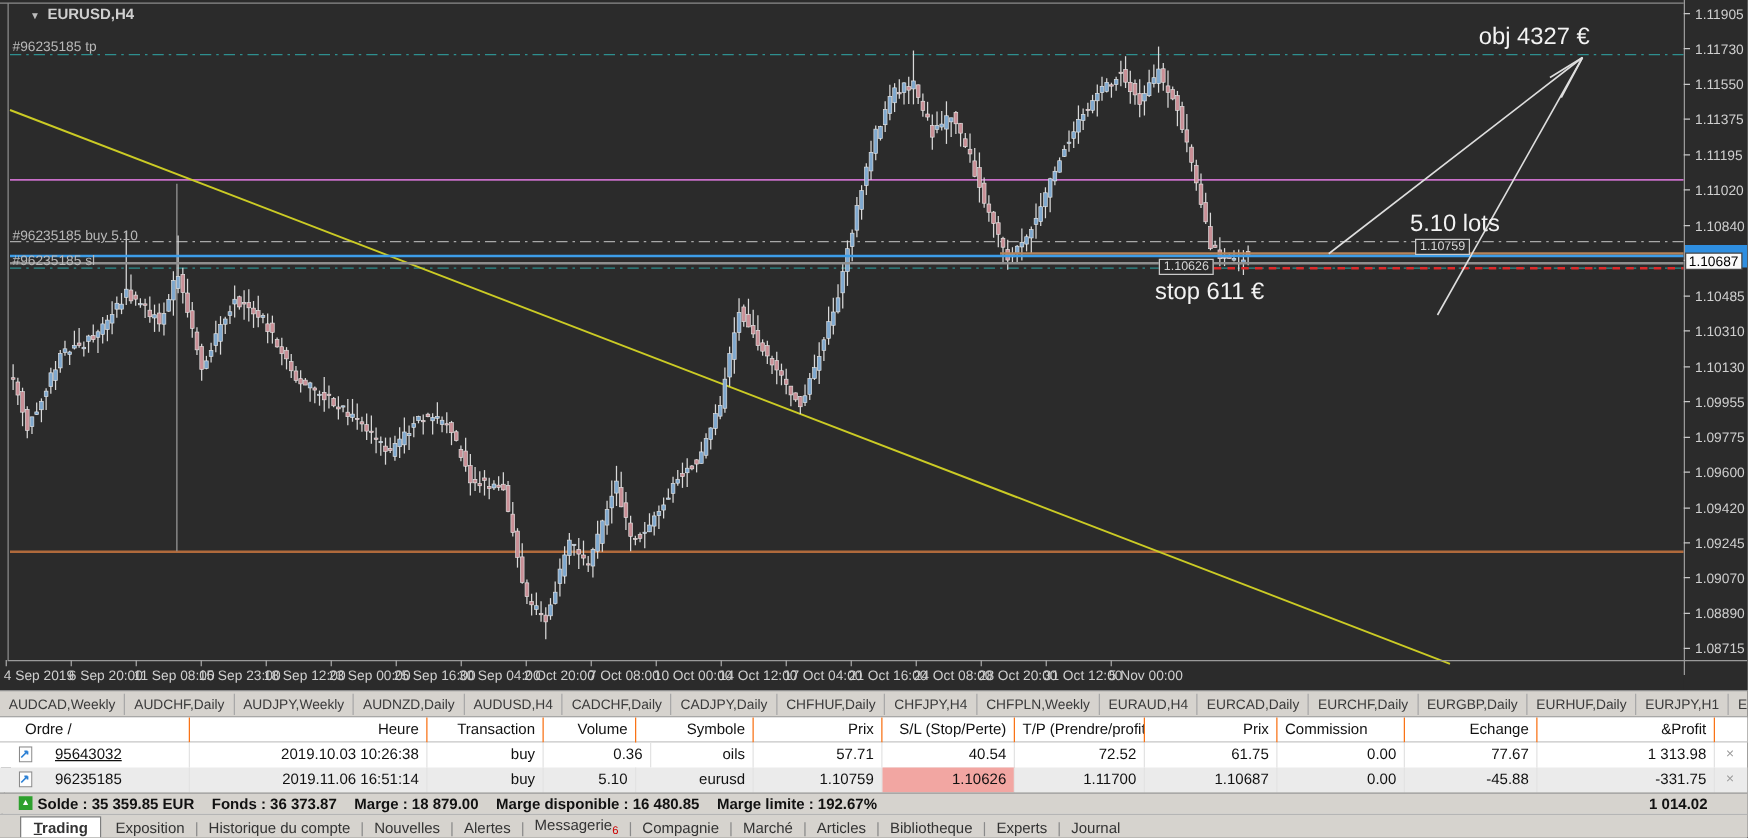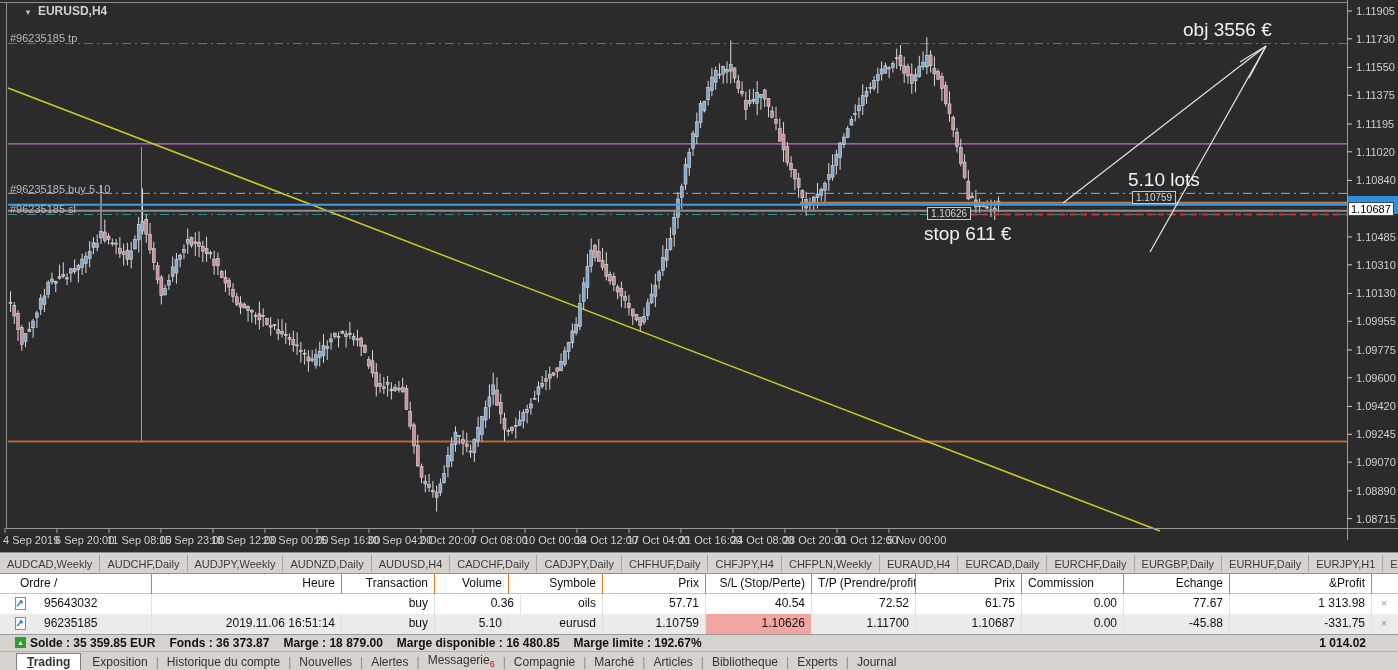--- a/index.html
+++ b/index.html
@@ -681,21 +681,21 @@
       <rect x="1348" y="196" width="50" height="18" fill="#2e8ee0"></rect>
       <rect x="1348.5" y="202.5" width="45" height="13" fill="#fafafa" stroke="#444"></rect>
       <text x="1351" y="213" fill="#000" font-size="11" font-family="&quot;Liberation Sans&quot;,sans-serif">1.10687</text>
     </svg>
   <div id="chart-title-wrap">
     <span class="dd">▼</span><span>EURUSD,H4</span>
   </div>
   <div class="objname" style="left:10px;top:32px">#96235185 tp</div>
   <div class="objname" style="left:10px;top:183px">#96235185 buy 5.10</div>
   <div class="objname" style="left:10px;top:203px">#96235185 sl</div>
-  <div class="chart-text" style="left:1183px;top:19px">obj 3556 €</div>
+  <div class="chart-text" style="left:1183px;top:19px">obj 4327 €</div>
   <div class="chart-text" style="left:1128px;top:169px">5.10 lots</div>
   <div class="chart-text" style="left:924px;top:223px">stop 611 €</div>
   <div class="ptag" style="left:1132px;top:191px">1.10759</div>
   <div class="ptag" style="left:927px;top:207px">1.10626</div>
 </div>
 
 <div id="symbol-bar">
     <div class="symtab">AUDCAD,Weekly</div>
     <div class="symtab">AUDCHF,Daily</div>
     <div class="symtab">AUDJPY,Weekly</div>
@@ -729,21 +729,22 @@
       <div class="hcell" style="left: 603px; width: 103px; text-align: right;">Prix</div>
       <div class="hcell" style="left: 706px; width: 106px; text-align: right;">S/L (Stop/Perte)</div>
       <div class="hcell" style="left: 812px; width: 104px; text-align: right;">T/P (Prendre/profit)</div>
       <div class="hcell" style="left: 916px; width: 106px; text-align: right;">Prix</div>
       <div class="hcell" style="left: 1022px; width: 102px; text-align: left;">Commission</div>
       <div class="hcell" style="left: 1124px; width: 106px; text-align: right;">Echange</div>
       <div class="hcell" style="left: 1230px; width: 142px; text-align: right;">&amp;Profit</div>
     </div>
   <div id="tbody">
       <div class="trow" style="top: 20px;">
-        <div class="cell" style="left: 14px; width: 138px; text-align: left; padding-left: 30px;">95643032</div>
+        <div class="cell" style="left: 14px; width: 138px; text-align: left; padding-left: 30px; text-decoration: underline;">95643032</div>
+        <div class="cell" style="left: 152px; width: 190px; text-align: right;">2019.10.03 10:26:38</div>
         <div class="cell" style="left: 342px; width: 93px; text-align: right;">buy</div>
         <div class="cell" style="left: 447px; width: 74px; text-align: right;">0.36</div>
         <div class="cell" style="left: 509px; width: 94px; text-align: right;">oils</div>
         <div class="cell" style="left: 603px; width: 103px; text-align: right;">57.71</div>
         <div class="cell" style="left: 706px; width: 106px; text-align: right;">40.54</div>
         <div class="cell" style="left: 812px; width: 104px; text-align: right;">72.52</div>
         <div class="cell" style="left: 916px; width: 106px; text-align: right;">61.75</div>
         <div class="cell" style="left: 1022px; width: 102px; text-align: right;">0.00</div>
         <div class="cell" style="left: 1124px; width: 106px; text-align: right;">77.67</div>
         <div class="cell" style="left: 1230px; width: 142px; text-align: right;">1 313.98</div>

